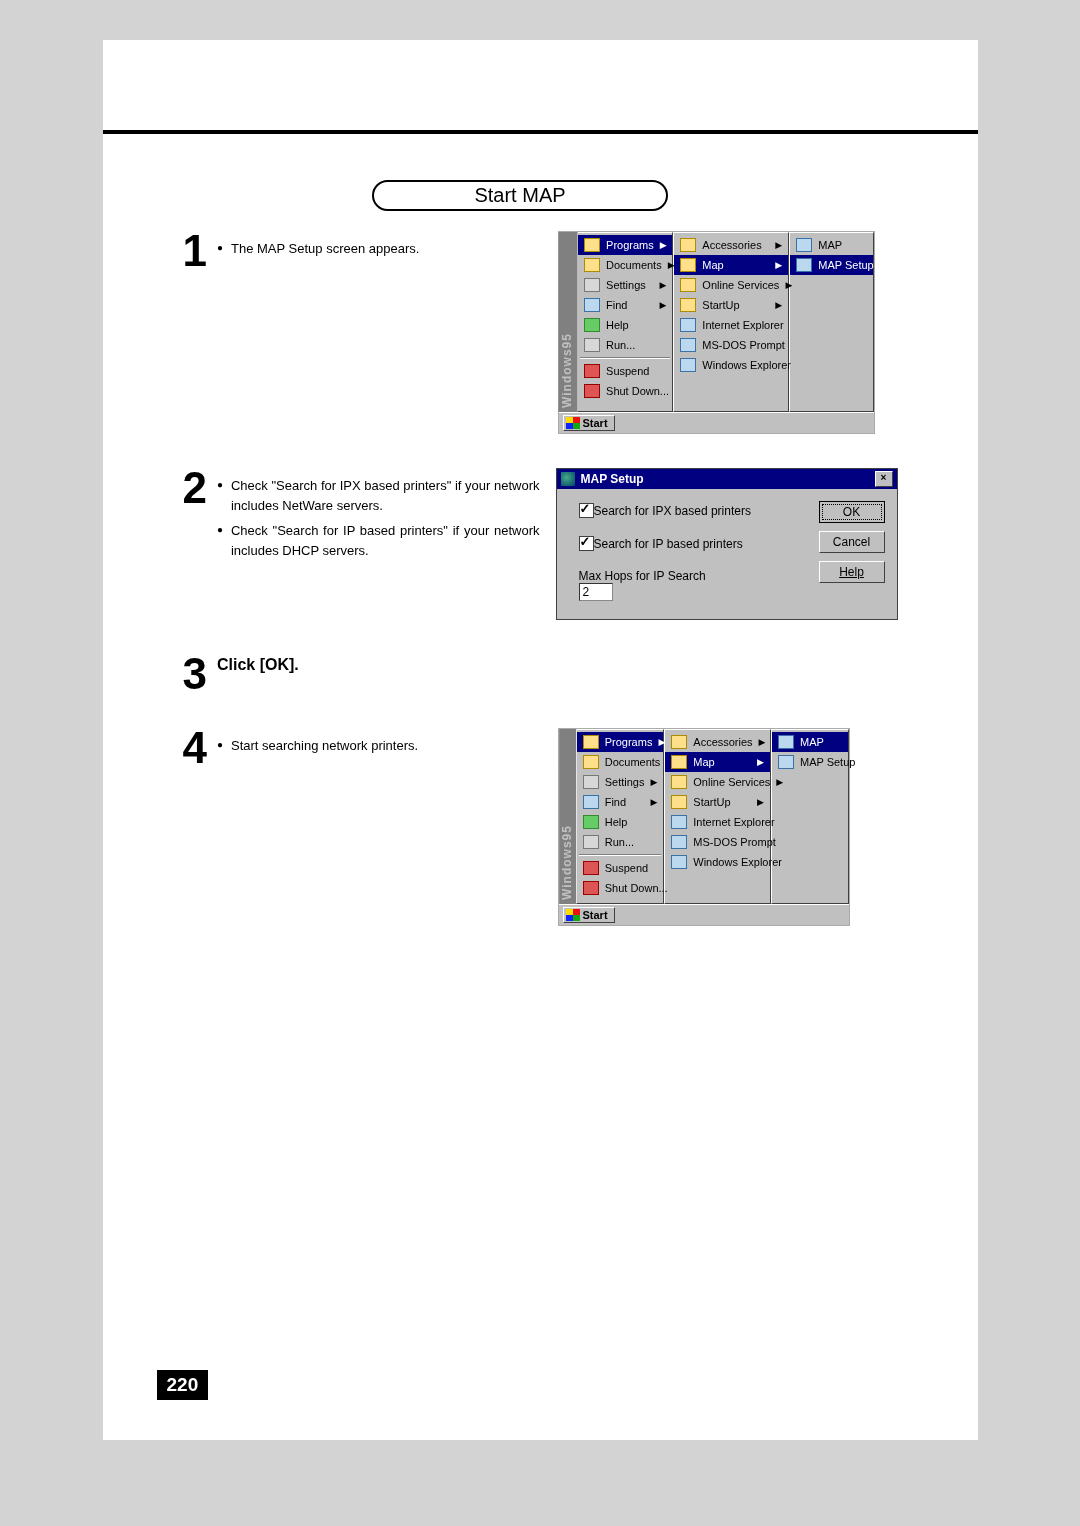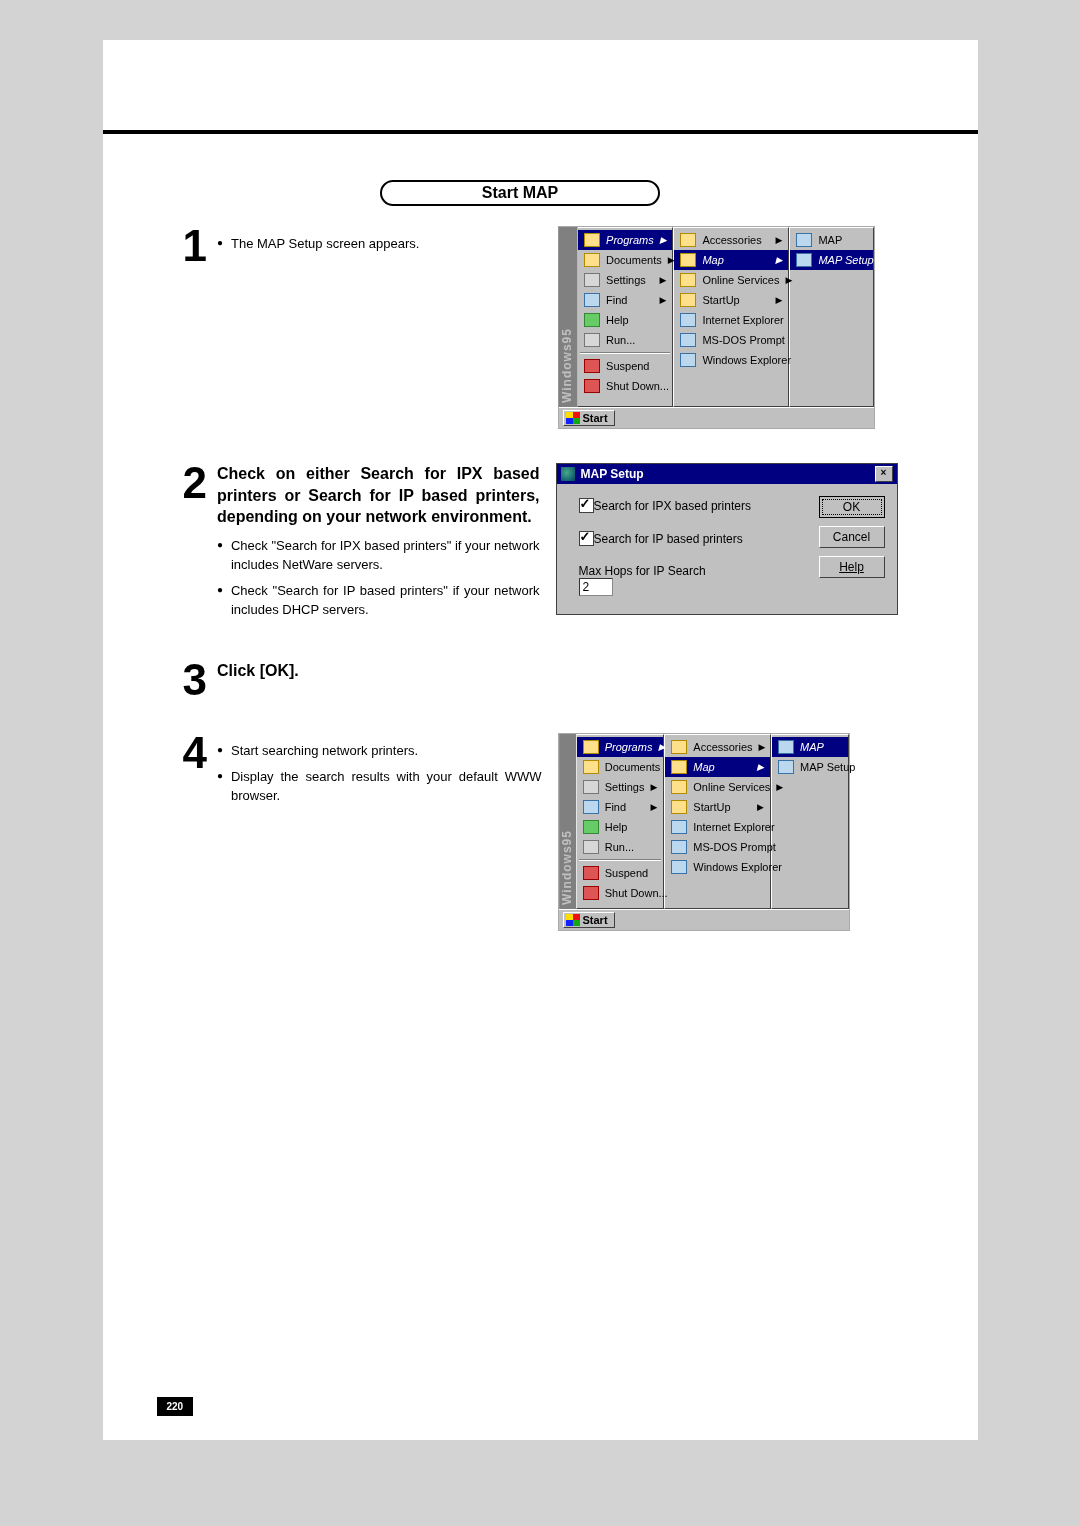--- a/index.html
+++ b/index.html
@@ -33,22 +33,22 @@
   .section-title-wrap {
     text-align: center;
     margin-bottom: 20px;
     margin-left: -40px;
   }
   .section-title {
     display: inline-block;
     border: 2px solid #000;
     border-radius: 50px;
     padding: 2px 100px;
-    font-size: 16px;
-    font-weight: bold;
+    font-size: 20px;
+    font-weight: normal;
   }
   .step {
     display: flex;
     align-items: flex-start;
     gap: 16px;
     margin-bottom: 34px;
   }
   .step-left {
     flex: 1;
     display: flex;
@@ -133,21 +133,20 @@
     display: flex;
     align-items: center;
     padding: 3px 6px;
     gap: 6px;
     white-space: nowrap;
     position: relative;
   }
   .win95-item.sel, .win95-sub.sel {
     background: #000080;
     color: #fff;
-    font-style: italic;
   }
   .win95-ico {
     width: 16px;
     height: 14px;
     display: inline-block;
     background: #ffe9a8;
     border: 1px solid #888;
     box-sizing: border-box;
     flex-shrink: 0;
   }
@@ -271,26 +270,26 @@
   .dlg-inp {
     width: 26px;
     background: #fff;
     border: 1px inset #888;
     padding: 1px 3px;
     font-size: 12px;
   }
 
   .page-num {
     position: absolute;
-    bottom: 24px;
+    bottom: 40px;
     left: 54px;
     background: #000;
     color: #fff;
     font-weight: bold;
-    font-size: 10px;
+    font-size: 19px;
     padding: 4px 10px;
   }
   .und { text-decoration: underline; }
 </style>
 </head>
 <body>
 
 <div class="page">
   <div class="black-bar"></div>
 
@@ -405,21 +404,20 @@
               </span>
           </div>
         </div>
       </div>
     </div>
 
     <div class="step">
       <div class="step-left">
         <div class="step-num">2</div>
         <div class="step-text">
-          <p class="step-heading">Check on either Search for IPX based printers or Search for IP based printers, depending on your network environment.</p>
           <ul class="step-bullets">
             <li>Check "Search for IPX based printers" if your network includes NetWare servers.</li>
             <li>Check "Search for IP based printers" if your network includes DHCP servers.</li>
           </ul>
         </div>
       </div>
       <div class="step-right">
         <div class="dlg">
           <div class="dlg-titlebar">
             <span class="dlg-ico"></span>
@@ -458,21 +456,20 @@
       </div>
       <div class="step-right"></div>
     </div>
 
     <div class="step">
       <div class="step-left">
         <div class="step-num">4</div>
         <div class="step-text">
           <ul class="step-bullets">
             <li>Start searching network printers.</li>
-            <li>Display the search results with your default WWW browser.</li>
           </ul>
         </div>
       </div>
       <div class="step-right">
 
         <div class="win95-frame" style="width:290px">
           <div class="win95-body" style="height:175px">
             <div class="win95-side">Windows95</div>
             <div class="win95-col" style="min-width:80px">
               <div class="win95-item sel">

